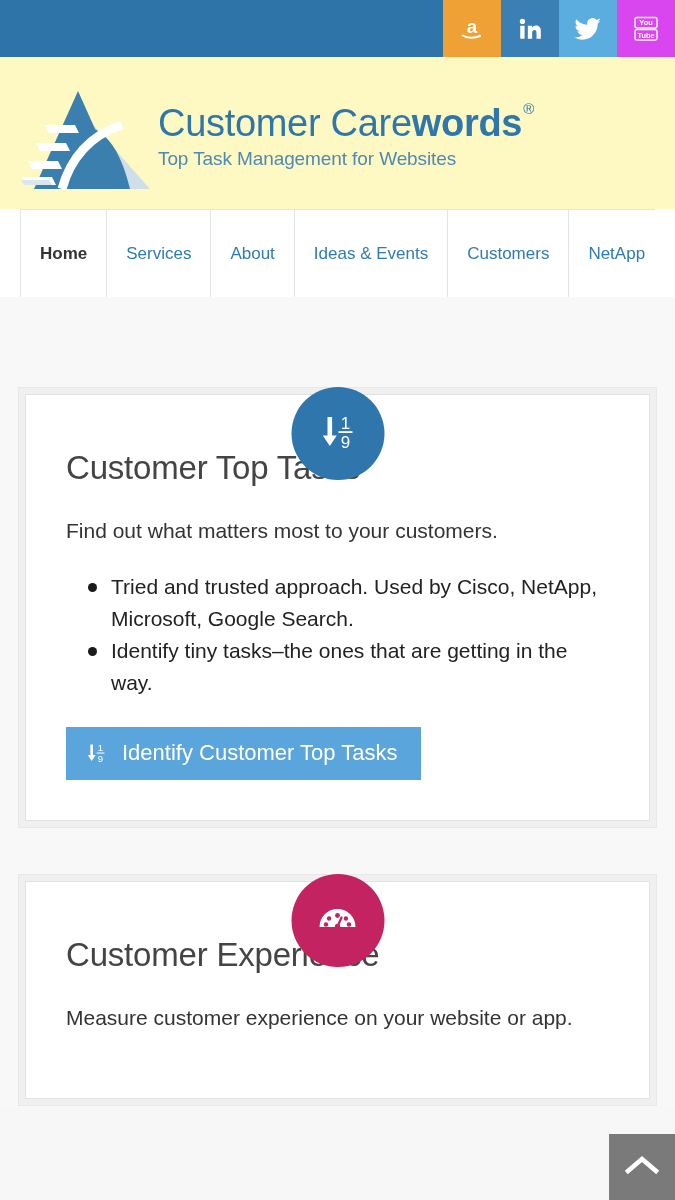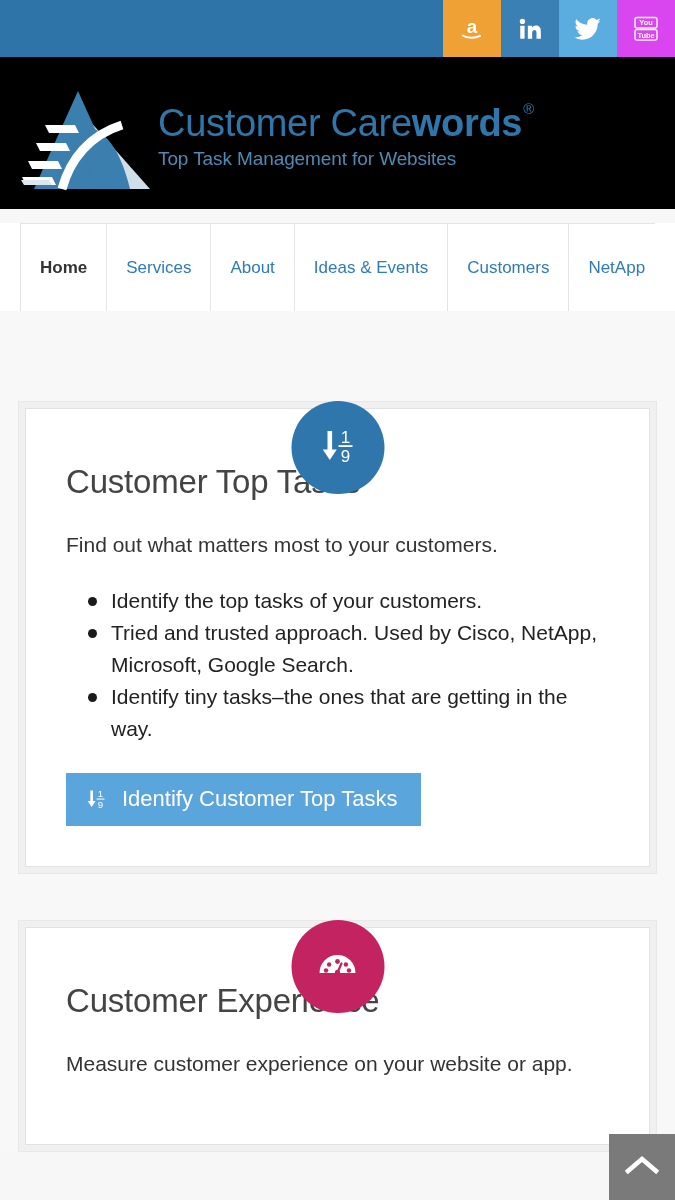--- a/index.html
+++ b/index.html
@@ -33,21 +33,21 @@
     cursor: pointer;
   }
   .social-link.amazon   { background: #f0a135; }
   .social-link.linkedin { background: #3a80b5; }
   .social-link.twitter  { background: #5bacdf; }
   .social-link.youtube  { background: #d946ef; }
   .social-link svg { display: block; }
 
   
   .logo-wrap {
-    background: #000000;
+    background: #fef9c3;
     padding: 26px 0 18px 18px;
     display: flex;
     align-items: flex-start;
   }
   .logo-mark {
     width: 132px;
     height: 106px;
     flex: none;
     margin-top: 2px;
   }
@@ -77,21 +77,20 @@
     margin-top: 4px;
     letter-spacing: -0.1px;
     white-space: nowrap;
   }
 
   
   .nav-outer {
     background: #ffffff;
     padding-left: 20px;
     padding-right: 20px;
-    margin-top: 14px;
   }
   .nav {
     display: flex;
     border-top: 1px solid #e4e4e4;
     height: 88px;
     align-items: stretch;
   }
   .nav-item {
     display: flex;
     align-items: center;
@@ -319,21 +318,20 @@
     </div>
 
     <div class="card-outer">
       <div class="card">
 
         <h2 class="card-title">Customer Top Tasks</h2>
 
         <p class="card-lede">Find out what matters most to your customers.</p>
 
         <ul class="card-list">
-          <li>Identify the top tasks of your customers.</li>
           <li>Tried and trusted approach. Used by Cisco, NetApp, Microsoft, Google Search.</li>
           <li>Identify tiny tasks–the ones that are getting in the way.</li>
         </ul>
 
         <button class="cta">
           <span class="cta-icon">
             <svg width="26" height="30" viewBox="0 0 46 46" fill="#ffffff">
               <rect x="13" y="8" width="4.6" height="22"></rect>
               <path d="M8.3 26.5 L15.3 37 L22.3 26.5 Z"></path>
               <text x="31" y="20" font-family="Liberation Sans, sans-serif" font-size="17" fill="#ffffff" text-anchor="middle">1</text>

